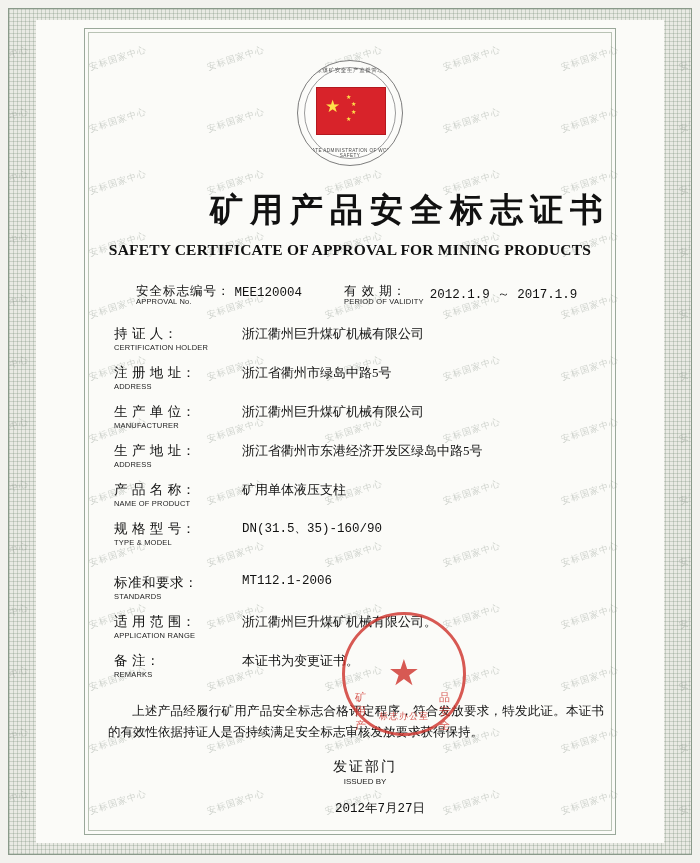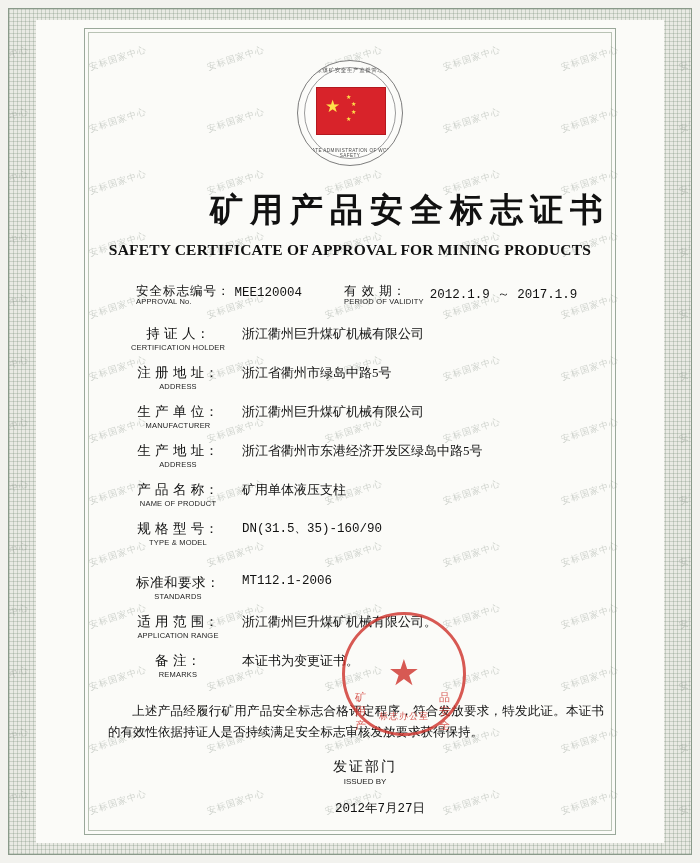--- a/index.html
+++ b/index.html
@@ -186,21 +186,21 @@
     font-size: 12.5px;
     color: #111;
     font-family: "Liberation Mono", monospace;
     white-space: nowrap;
   }
   .approval-no-val { margin-left: 4px; margin-top: 1px; }
   .validity-group { margin-left: 42px; display:flex; align-items:flex-start;}
   .validity-val { margin-left: 6px; margin-top: 1px;}
 
   
-  .fields { margin-top: 18px; padding-left: 24px; text-align: center; }
+  .fields { margin-top: 18px; padding-left: 24px; }
   .field-row {
     display: flex;
     align-items: flex-start;
     margin-bottom: 11px;
   }
   .field-label { width: 128px; flex: 0 0 128px; }
   .field-label .lbl-cn {
     display: inline-block;
     font-size: 13.5px;
     letter-spacing: 0.5px;

